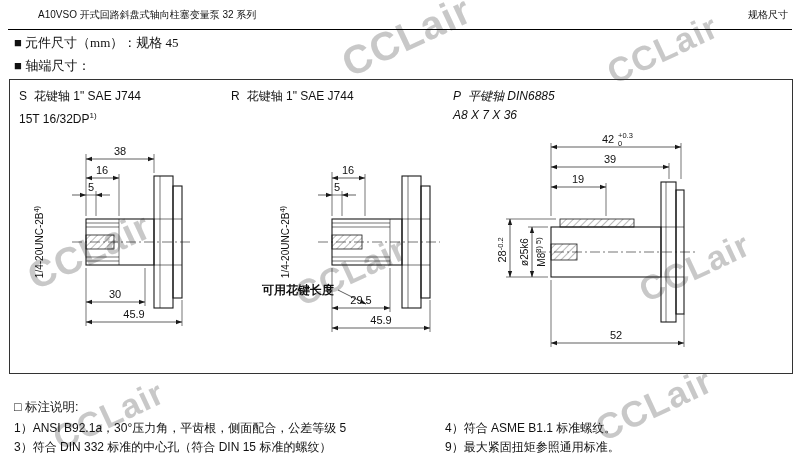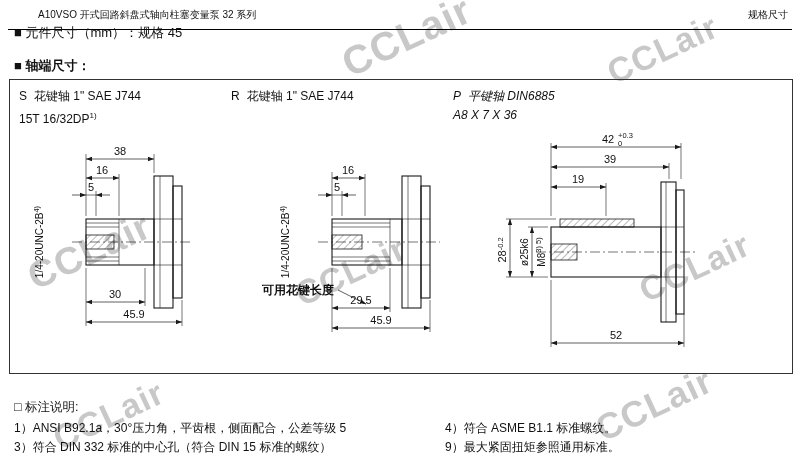--- a/index.html
+++ b/index.html
@@ -44,22 +44,22 @@
   <div class="wm" style="left:636px;top:248px;font-size:34px;">CCLair</div>
   <div class="wm" style="left:50px;top:396px;font-size:34px;">CCLair</div>
   <div class="wm" style="left:592px;top:384px;font-size:36px;">CCLair</div>
 
   <div class="hdr">
     <span>A10VSO 开式回路斜盘式轴向柱塞变量泵 32 系列</span>
     <span>规格尺寸</span>
   </div>
   <div class="rule"></div>
 
-  <div class="bullet-line" style="top:24px;">■ 元件尺寸（mm）：规格 45</div>
-  <div class="bullet-line" style="top:57px;font-weight:bold;">■ 轴端尺寸：</div>
+  <div class="bullet-line" style="top:34px;font-family:Liberation Serif, serif;">■ 元件尺寸（mm）：规格 45</div>
+  <div class="bullet-line" style="top:57px;">■ 轴端尺寸：</div>
 
   <div class="specbox">
 
     <div class="dwg-head" style="left:9px;top:7px;">
       <div><span class="code">S</span><span>花键轴 1" SAE J744</span></div>
       <div><span>15T 16/32DP</span><sup>1)</sup></div>
     </div>
     <div class="dwg-head" style="left:221px;top:7px;">
       <div><span class="code">R</span><span>花键轴 1" SAE J744</span></div>
     </div>

